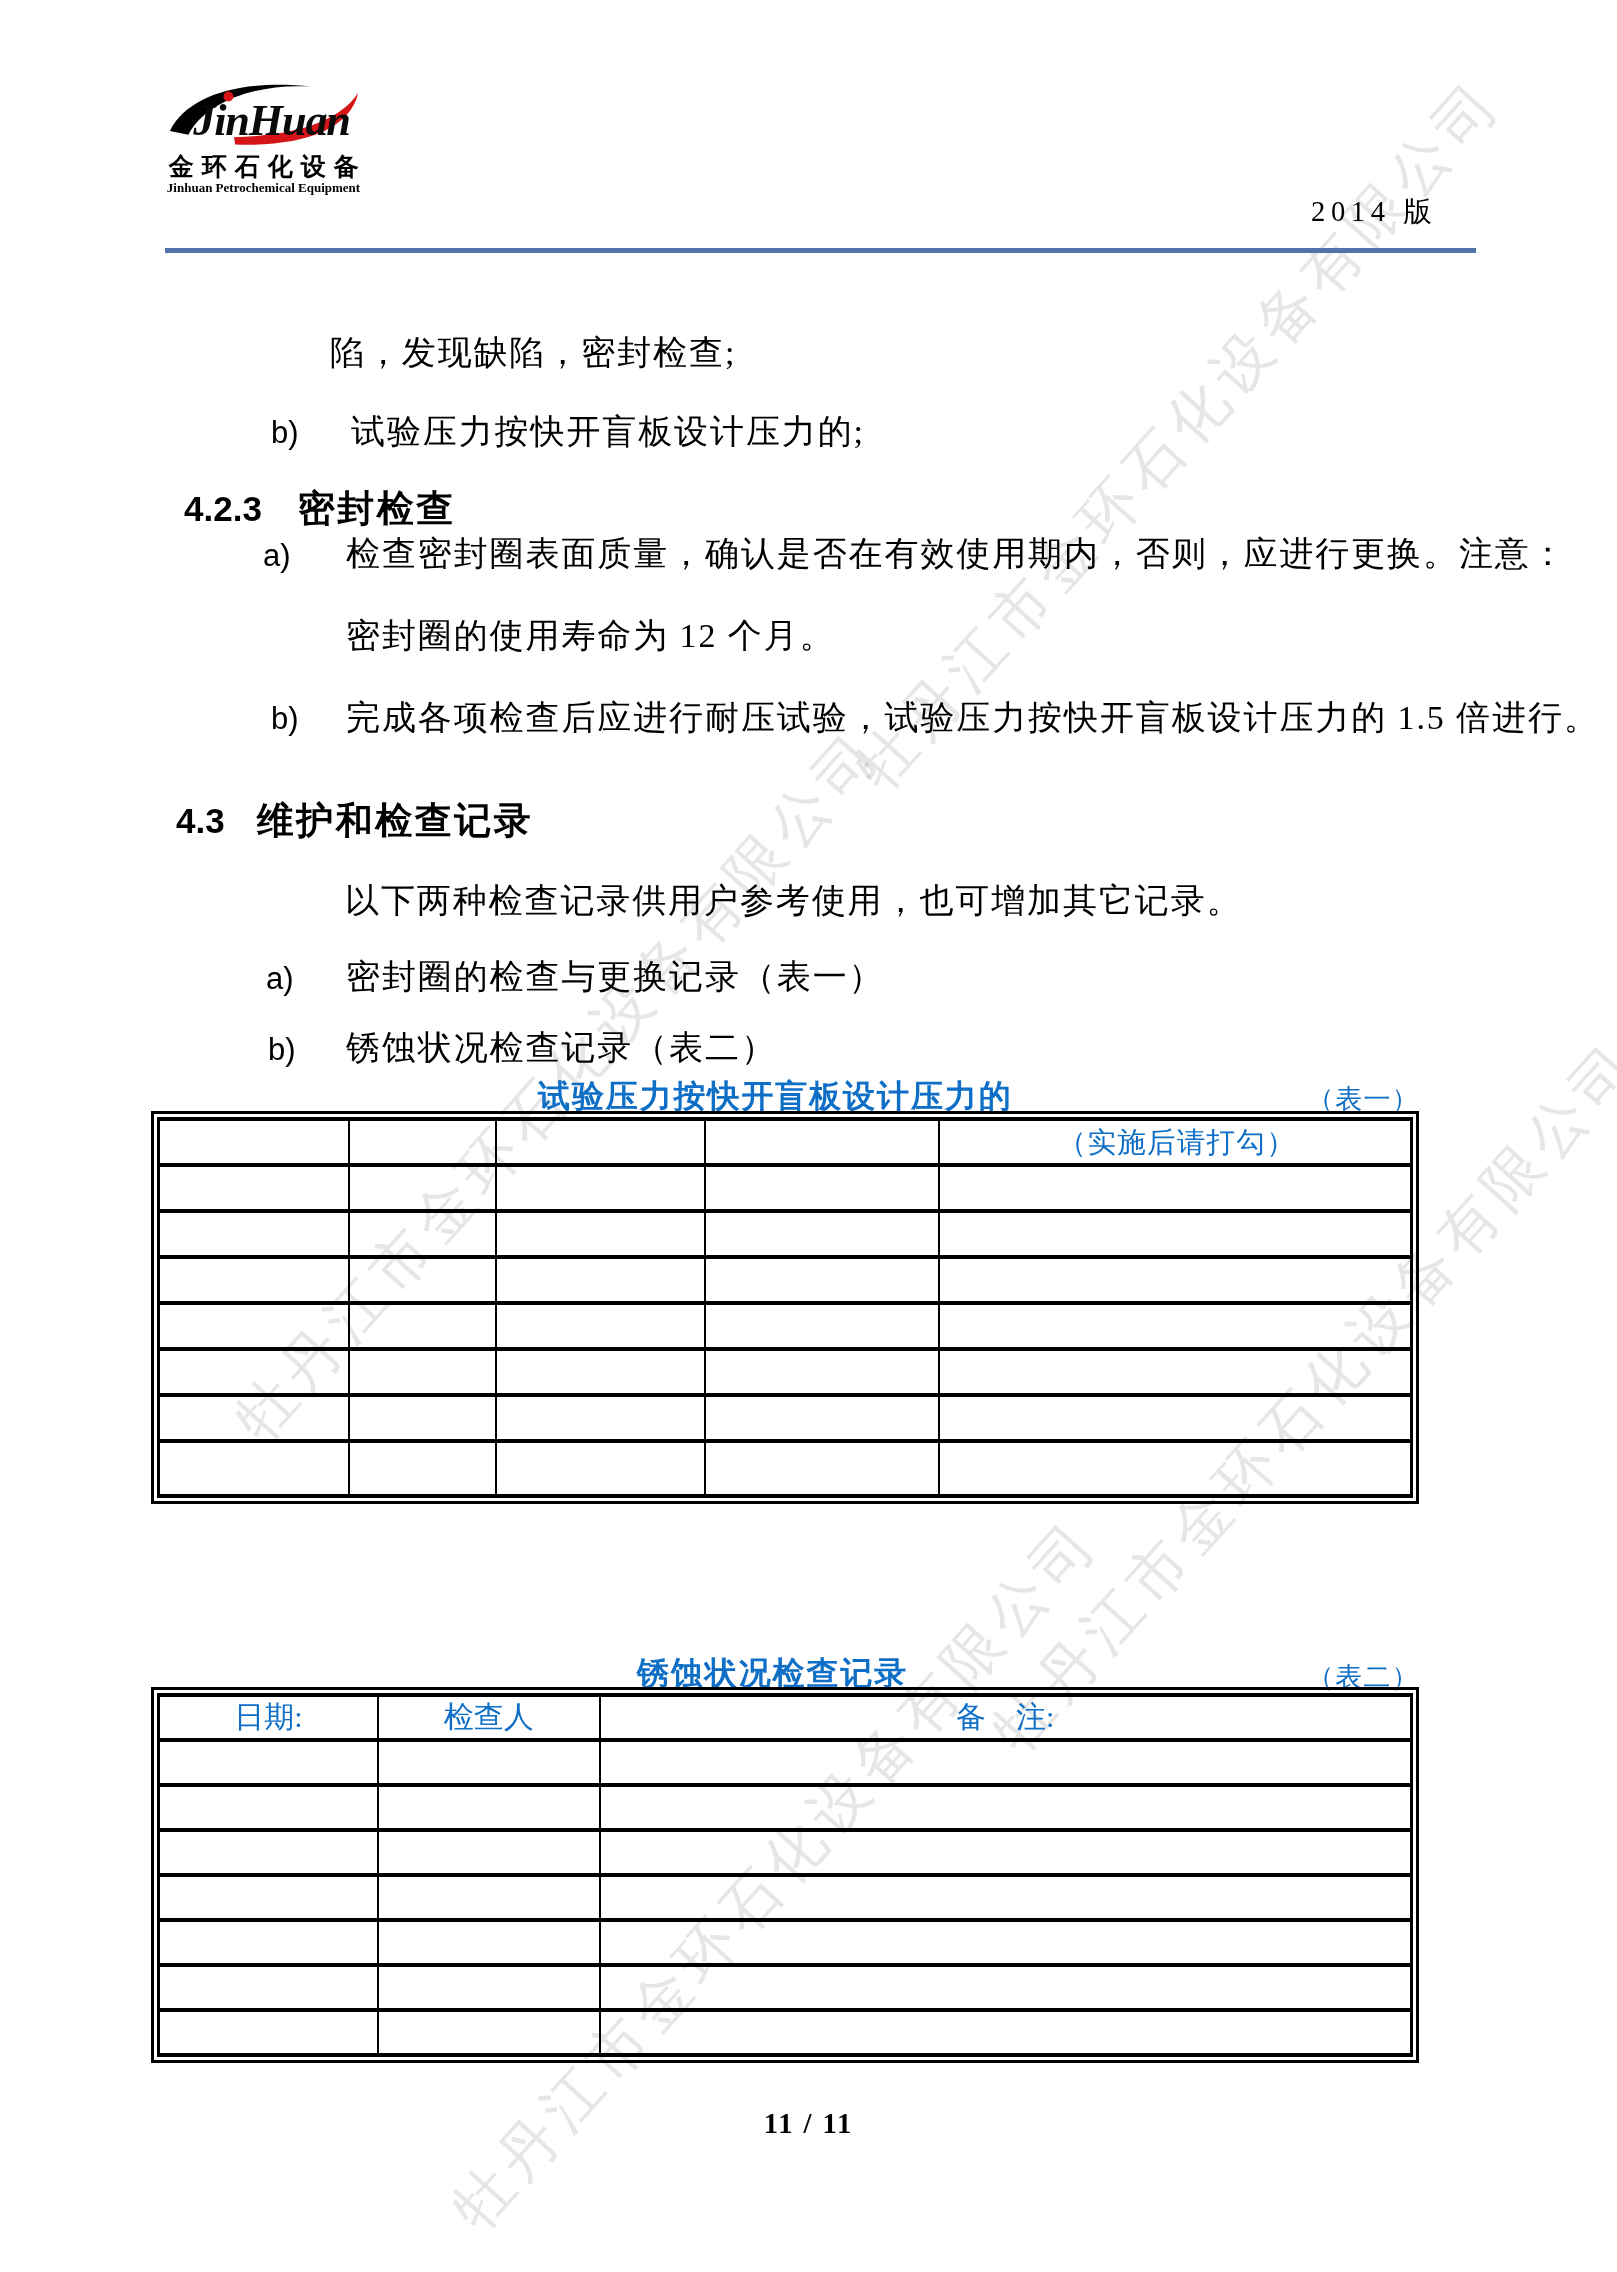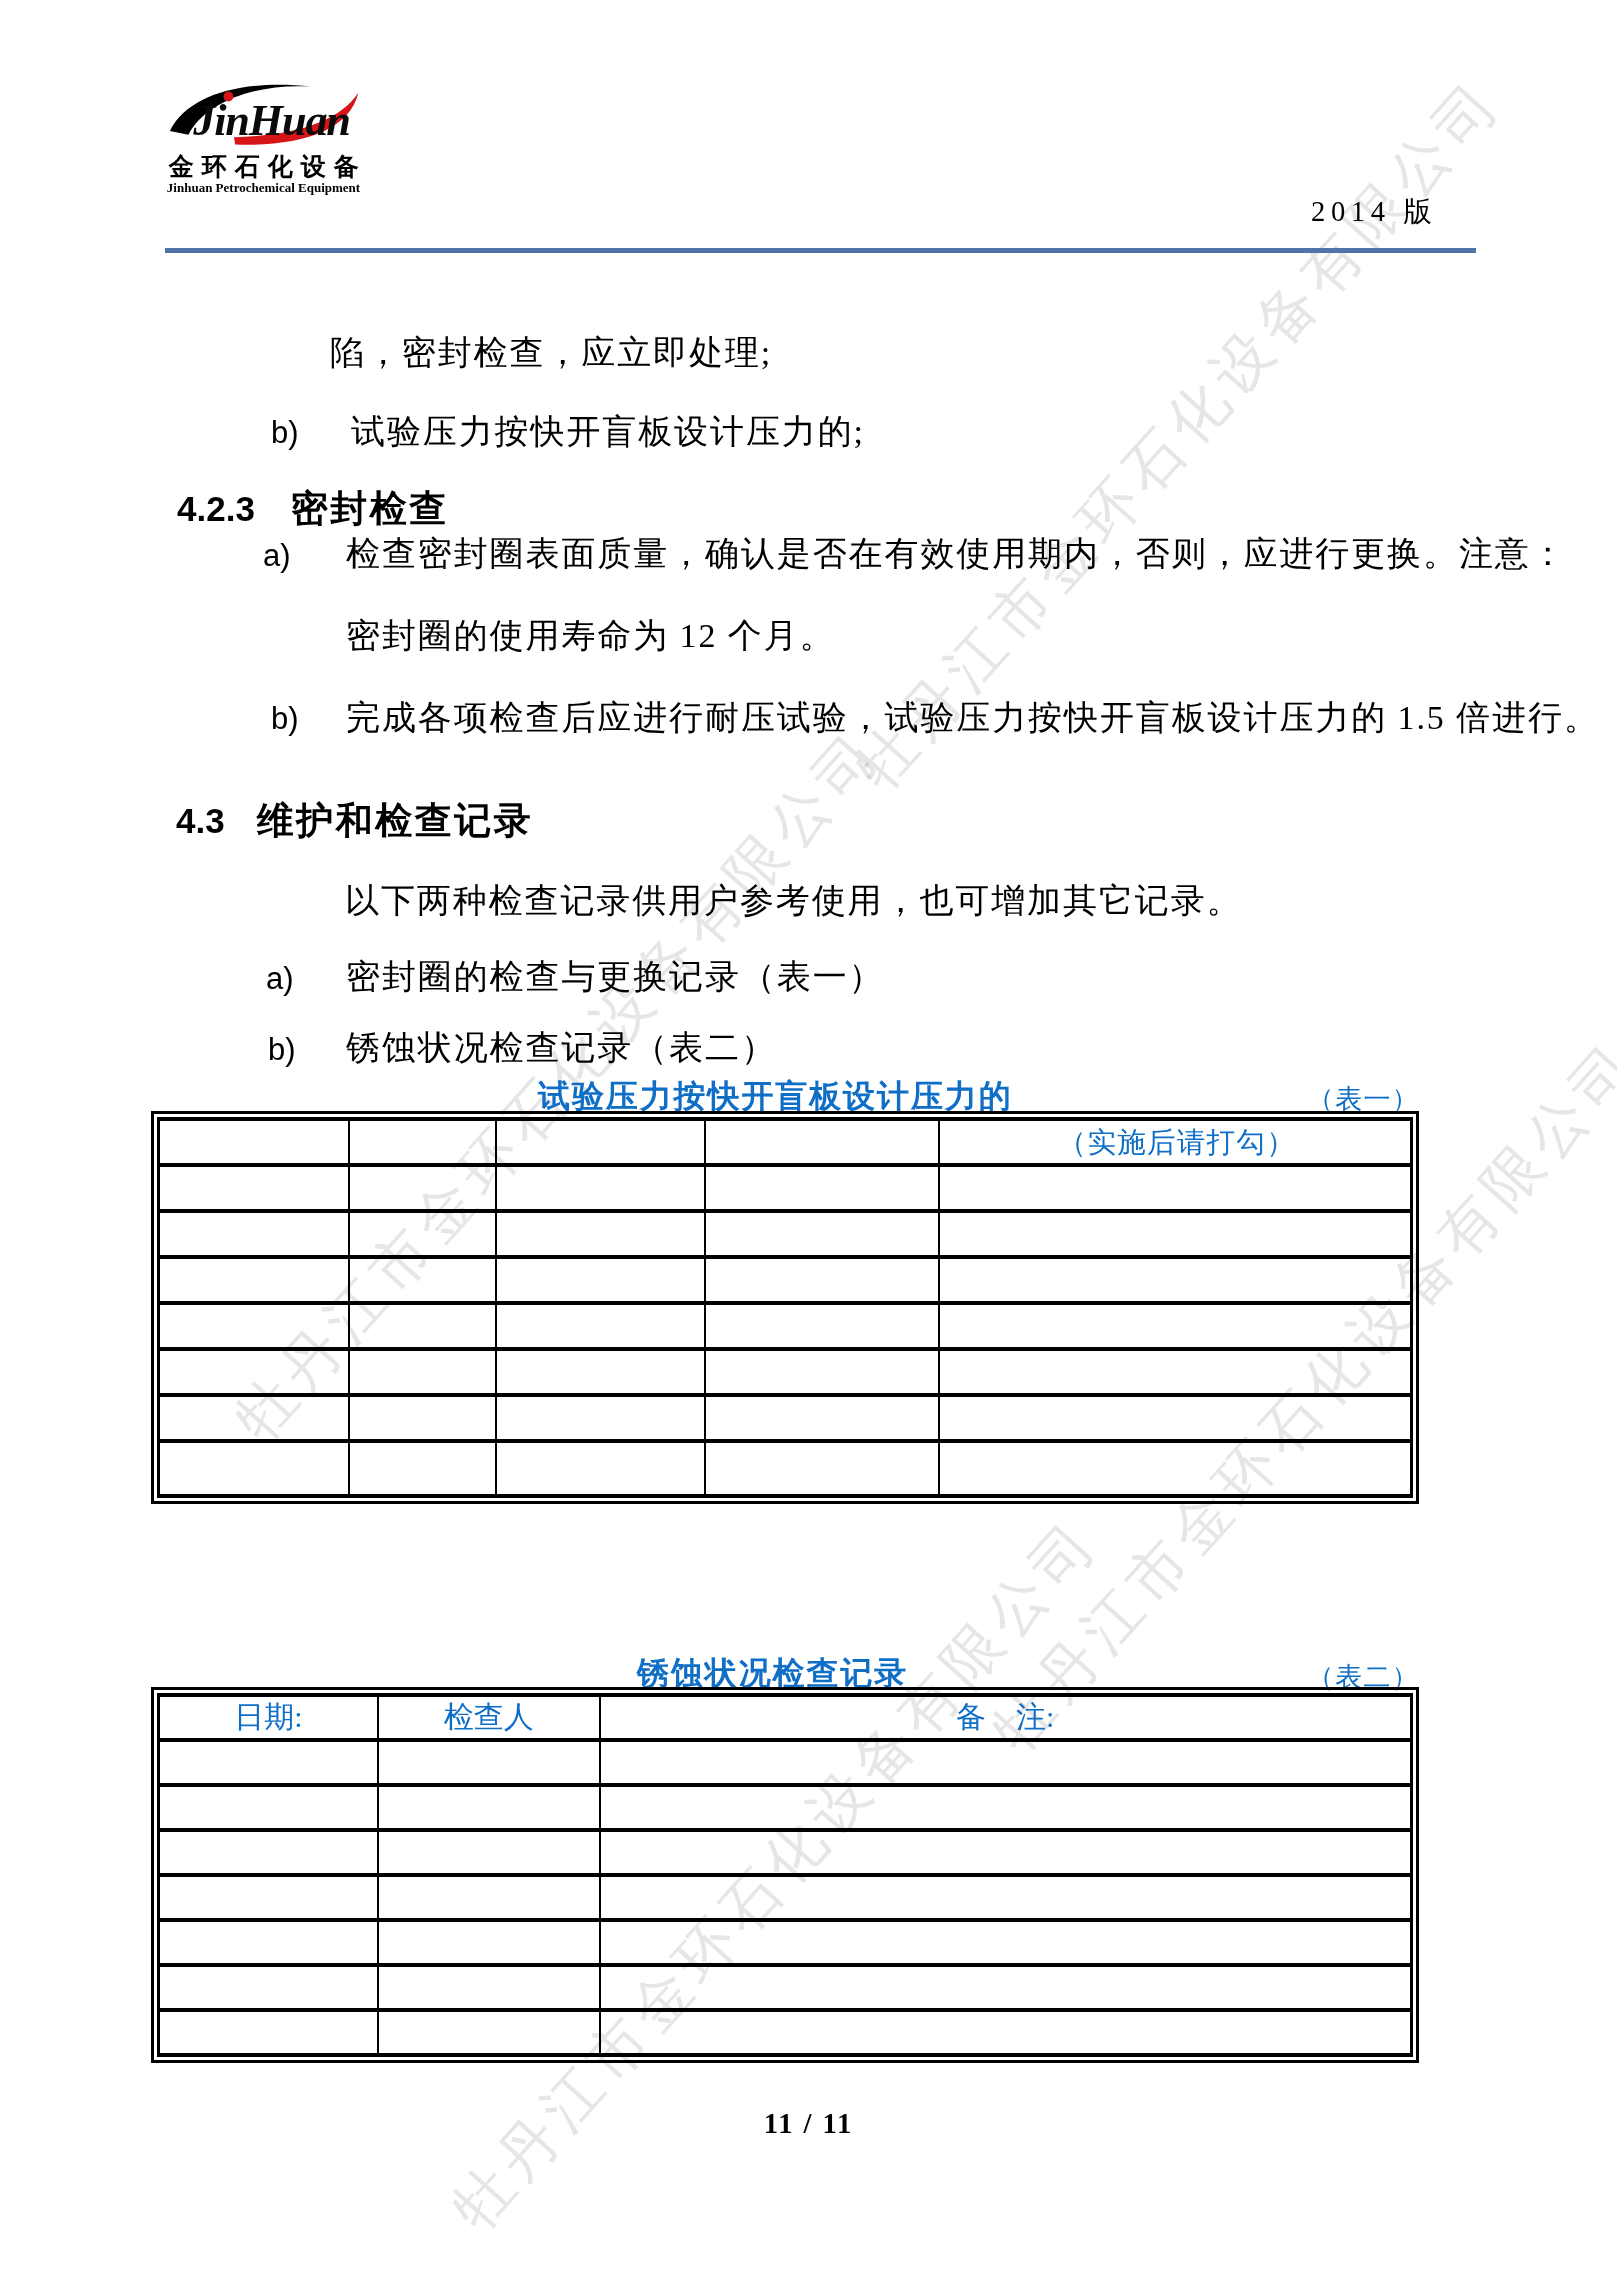--- a/index.html
+++ b/index.html
@@ -143,26 +143,26 @@
       <text x="46" y="92" font-family="Liberation Serif, DejaVu Serif, serif" font-size="72" font-style="italic" font-weight="700" letter-spacing="-2" fill="#0a0a0a">JinHuan</text>
       <circle cx="103" cy="30" r="8" fill="#d61518"></circle>
     </svg>
     <div class="logo-cn">金环石化设备</div>
     <div class="logo-en">Jinhuan Petrochemical Equipment</div>
   </div>
 
   <div class="edition">2014 版</div>
   <div class="header-rule"></div>
 
-  <div class="bodyline" style="left:330px;top:333px;">陷，密封检查，应立即处理;</div>
+  <div class="bodyline" style="left:330px;top:333px;">陷，发现缺陷，密封检查;</div>
 
   <div class="marker" style="left:271px;top:415px;">b)</div>
   <div class="bodyline" style="left:351px;top:412px;">试验压力按快开盲板设计压力的;</div>
 
-  <div class="heading h423" style="left:177px;top:484px;text-align:right;">
+  <div class="heading h423" style="left:184px;top:484px;text-align:right;">
     <span class="h-num">4.2.3</span>
     <span class="h-txt">密封检查</span>
   </div>
 
   <div class="marker" style="left:263px;top:538px;">a)</div>
   <div class="bodyline" style="left:346px;top:534px;">检查密封圈表面质量，确认是否在有效使用期内，否则，应进行更换。注意：</div>
   <div class="bodyline" style="left:346px;top:616px;">密封圈的使用寿命为 12 个月。</div>
 
   <div class="marker" style="left:271px;top:701px;">b)</div>
   <div class="bodyline" style="left:346px;top:698px;">完成各项检查后应进行耐压试验，试验压力按快开盲板设计压力的 1.5 倍进行。</div>

